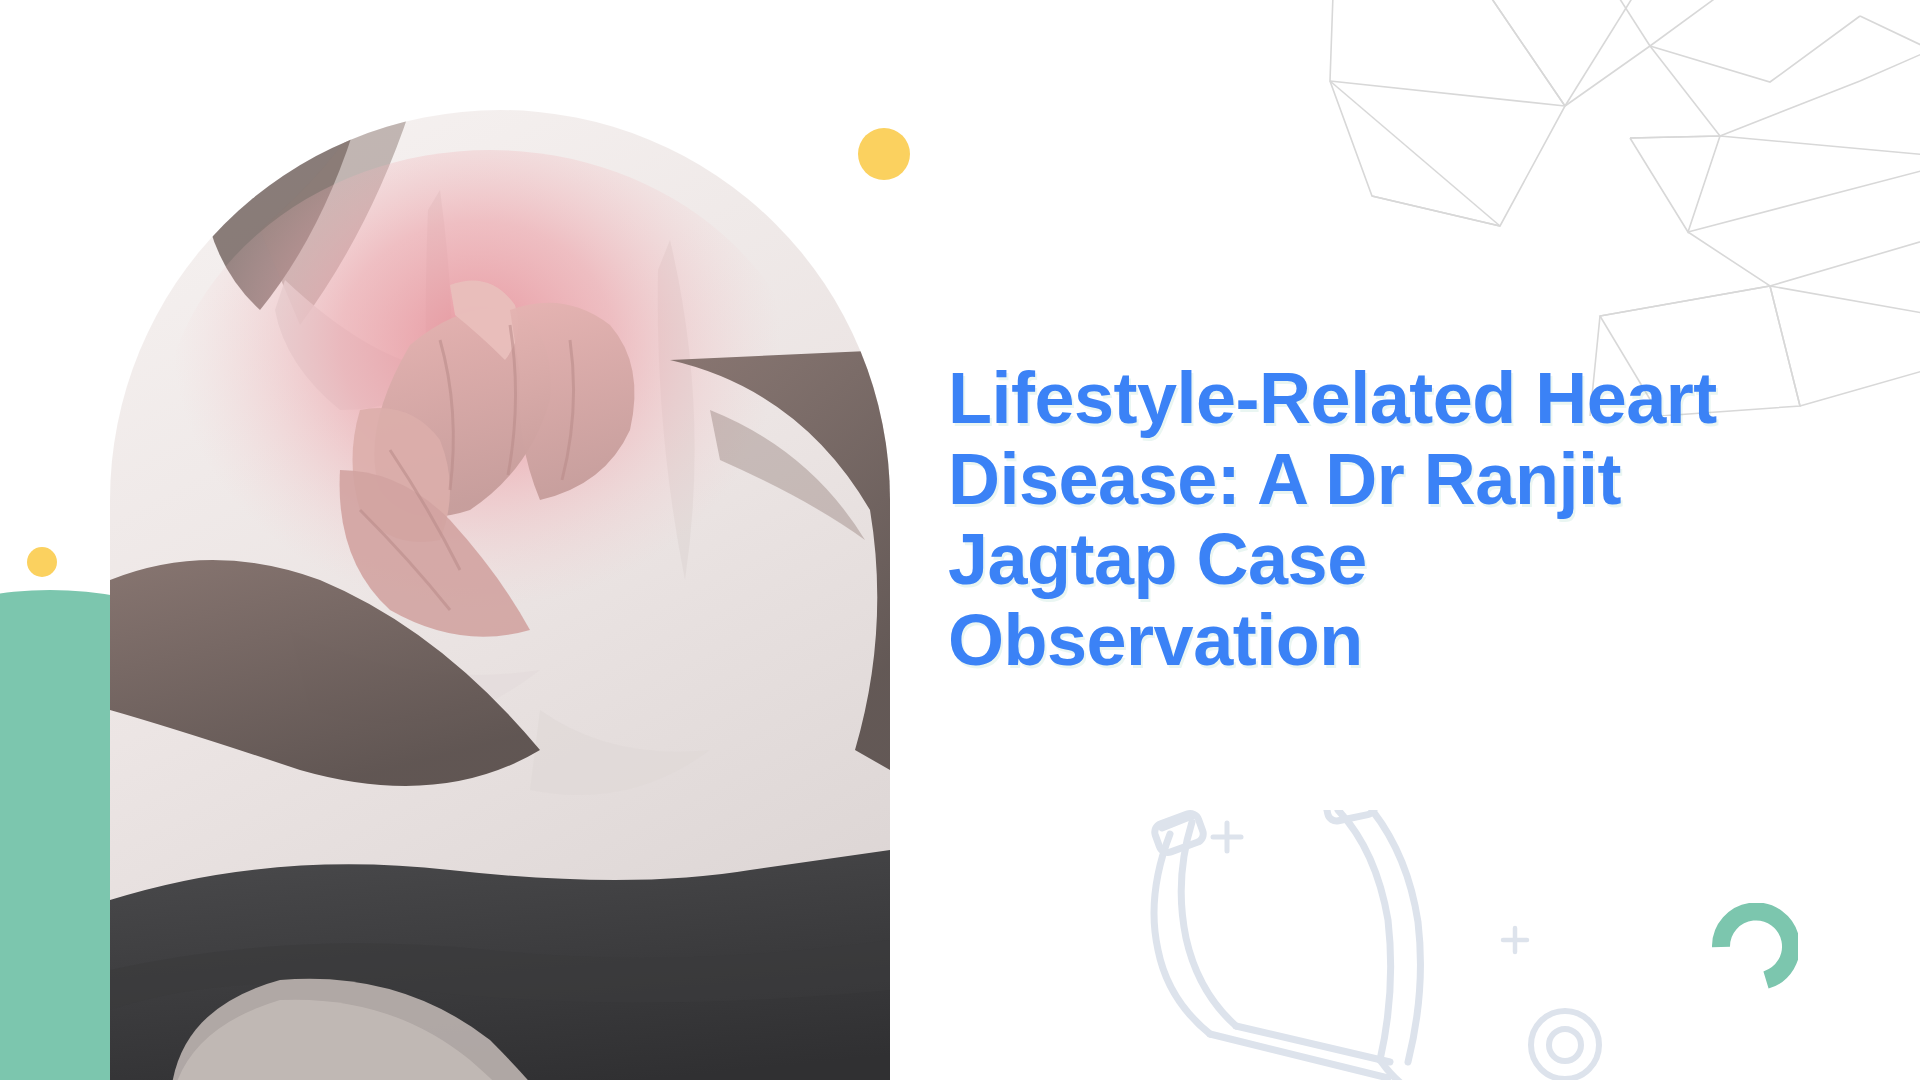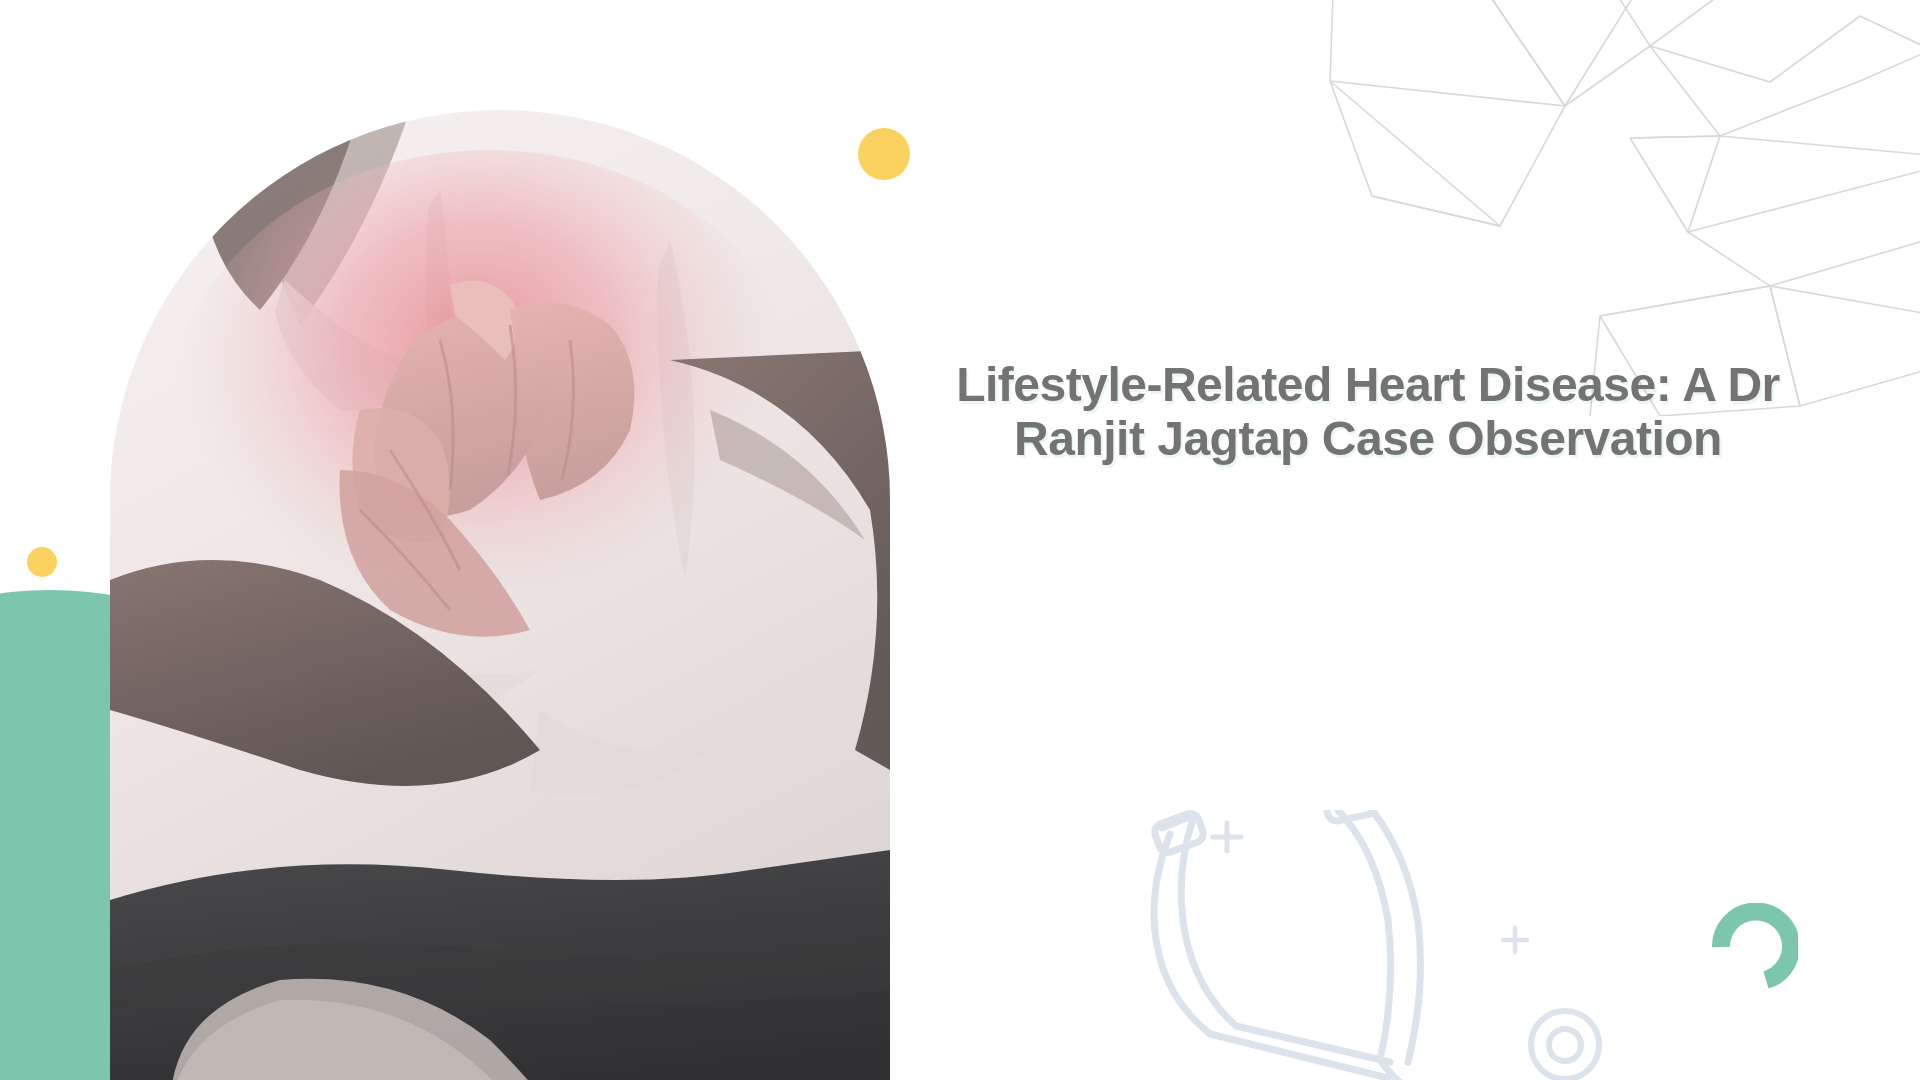--- a/index.html
+++ b/index.html
@@ -98,28 +98,27 @@
   
   #title-block {
     position: absolute;
     left: 948px;
     top: 358px;
     width: 840px;
   }
   #headline {
     margin: 0;
     font-family: "Liberation Sans", sans-serif;
-    font-size: 48px;
+    font-size: 72px;
     font-weight: 700;
     line-height: 1.12;
     letter-spacing: -0.5px;
-    color: #737373;
+    color: #3b82f6;
     text-shadow: 2px 3px 0 rgba(124,198,174,0.16);
     white-space: pre-line;
-    text-align: center;
   }
 </style>
 </head>
 <body>
 
 <div id="canvas">
 
   <svg id="poly-mesh" class="deco-svg" viewBox="0 0 640 430">
     <g fill="none" stroke="#d8d8d8" stroke-width="1.6">
       <polyline points="34,-20 30,95 72,210 200,240 265,120 190,10"></polyline>

